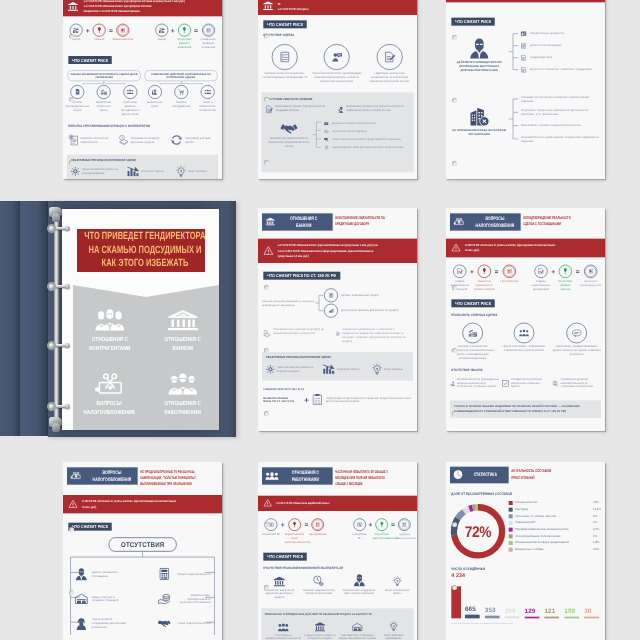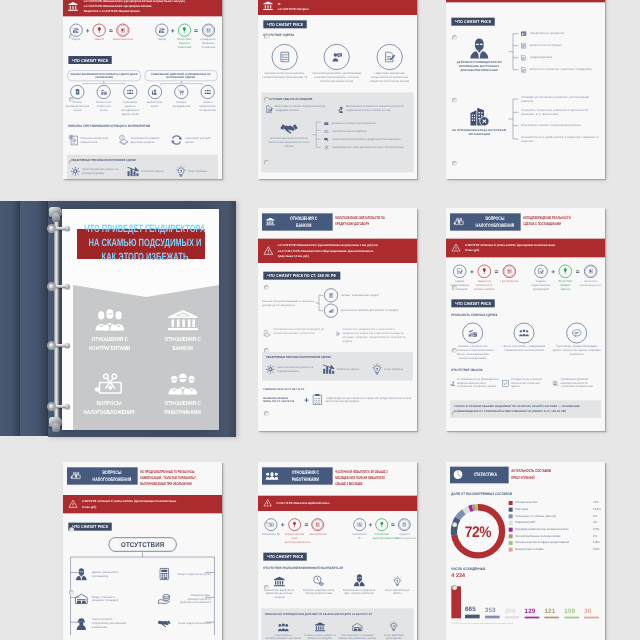--- a/index.html
+++ b/index.html
@@ -88,22 +88,22 @@
   .binder{position:absolute;left:0px;top:201px;width:236px;height:236px;}
   .bd-spine1{position:absolute;left:-2px;top:0px;width:22px;height:235px;
      background:linear-gradient(90deg,#4b5a73 0%,#45546d 62%,#364458 93%,#2e3b4e 100%);}
   .bd-spine2{position:absolute;left:20px;top:0px;width:28px;height:235px;
      background:linear-gradient(90deg,#4d5c76 0%,#46556f 62%,#333f53 95%,#2b3748 100%);}
   .bd-front{position:absolute;left:48px;top:0px;width:188px;height:236px;
      background:linear-gradient(90deg,#4a5871 0%,#414e67 8%,#3f4c64 78%,#48556e 95%,#3b4758 100%);
      box-shadow:2px 1px 4px rgba(0,0,0,.18);}
   .bd-sheet{position:absolute;left:62px;top:8px;width:157px;height:221px;
      background:#fcfcfc;box-shadow:-1px 0 3px rgba(0,0,0,.20);overflow:hidden;}
-  .bd-title{position:absolute;left:15px;top:20px;width:128px;height:30px;background:#A02527;
-     color:#7dd3fc;box-sizing:border-box;text-align:center;
+  .bd-title{position:absolute;left:15px;top:20px;width:128px;height:43px;background:#A02527;
+     color:#fdba74;box-sizing:border-box;text-align:center;
      display:flex;flex-direction:column;justify-content:center;align-items:center;padding-left:8px;}
   .bd-title span{display:inline-block;font-size:10.4px;font-weight:700;line-height:1.32;letter-spacing:0px;
      white-space:nowrap;transform:scaleX(.723);transform-origin:center;}
   .bd-grayarea{position:absolute;left:11px;top:76px;width:146px;height:145px;background:#c7c8c9;
      clip-path:polygon(0 0,50% 12px,100% 0,100% 100%,0 100%);}
   .bd-topics{position:absolute;left:0;top:22px;width:146px;display:grid;
      grid-template-columns:1fr 1fr;gap:17px 0;}
   .bd-topic{display:flex;flex-direction:column;align-items:center;}
   .bd-ico{display:flex;height:24px;align-items:flex-end;justify-content:center;}
   .bd-ico svg{width:auto;height:22px;display:block;}

